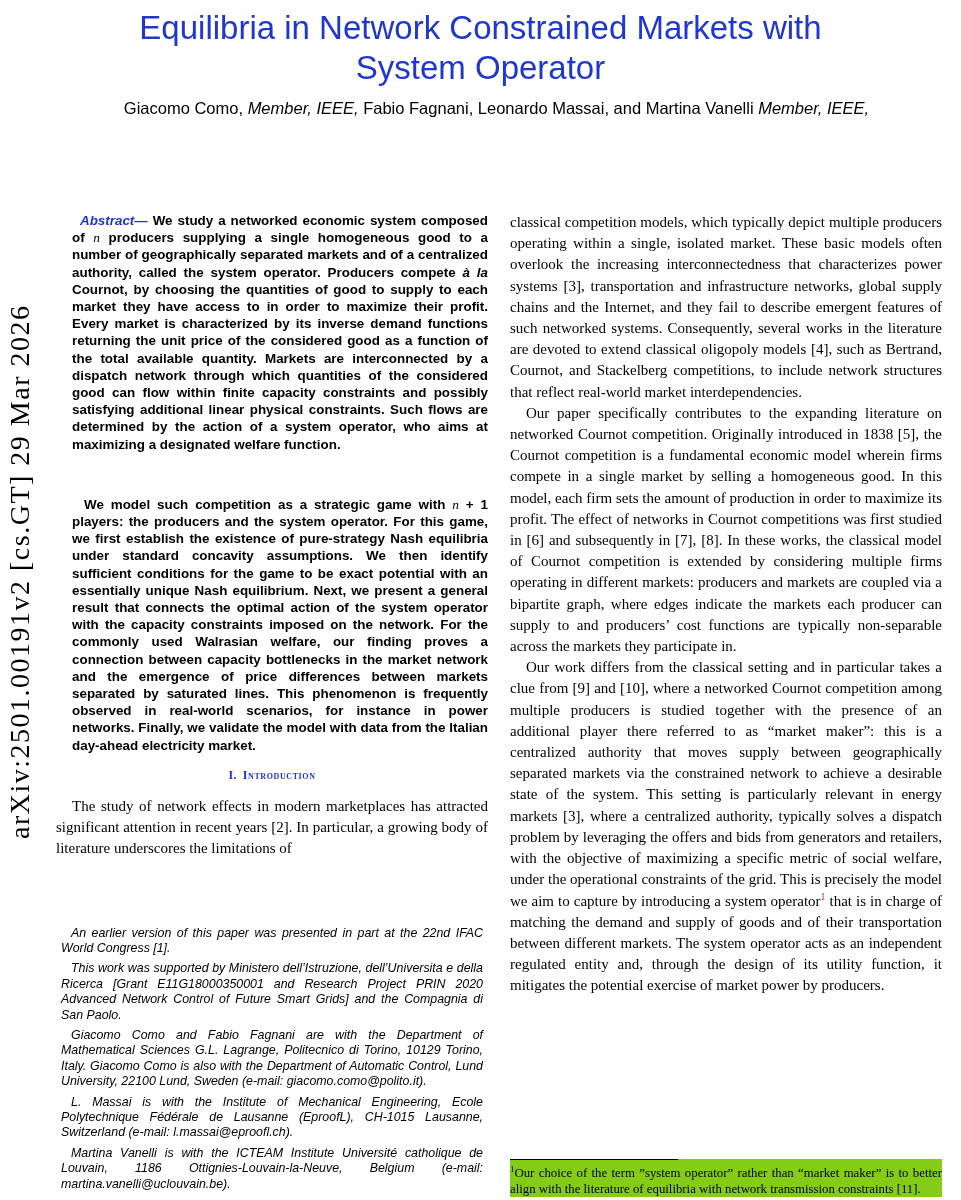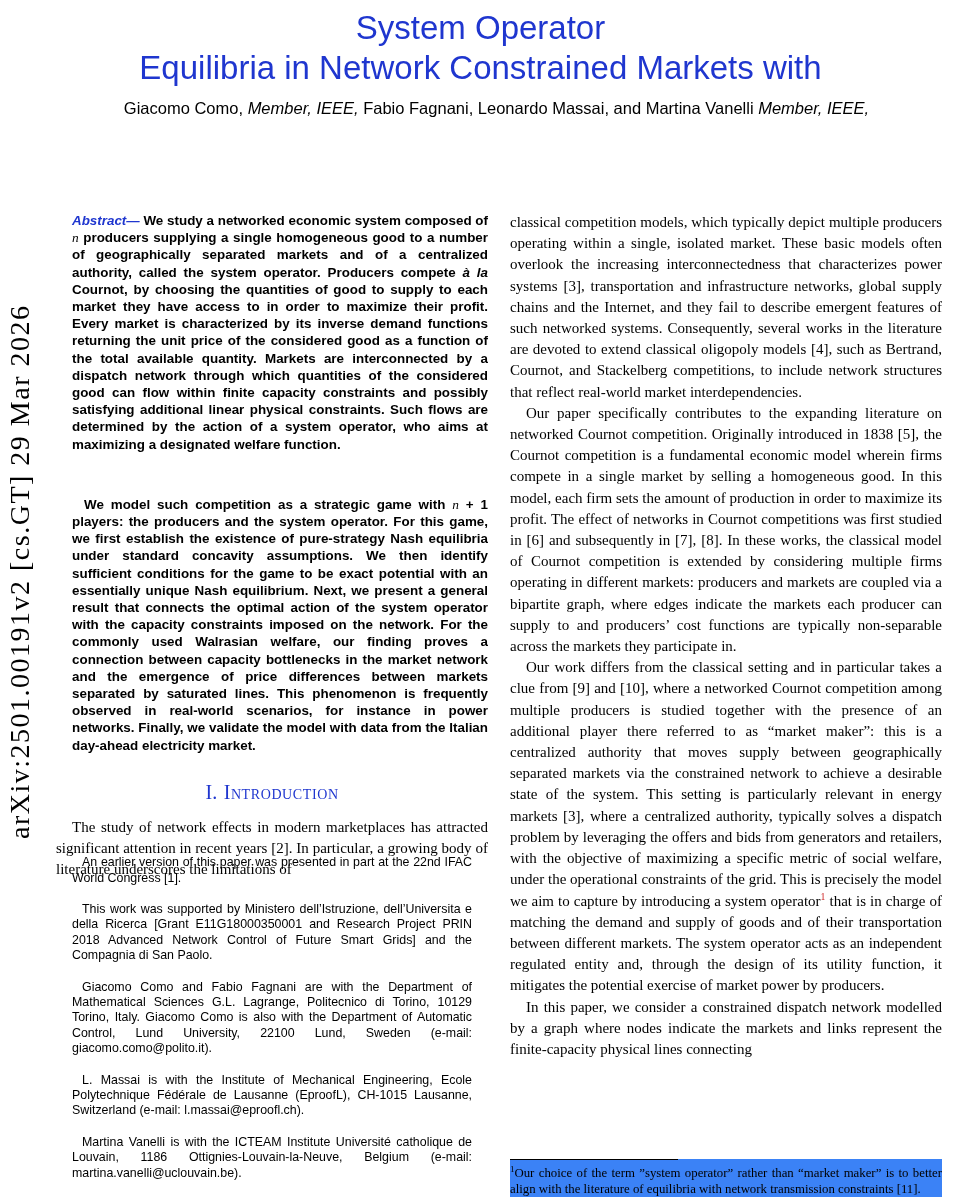--- a/index.html
+++ b/index.html
@@ -41,70 +41,70 @@
   }
   .col{width:432px;position:relative;overflow:hidden;}
 
   
   .abstract{
     font-family:"Liberation Sans", sans-serif;font-weight:bold;
     font-size:13.4px;line-height:17.2px;text-align:justify;
     margin:0 0 0 16px;hyphens:auto;
   }
   .abstract.cont{text-indent:12px;margin-top:43px;}
-  .abslabel{color:var(--blue);font-style:italic;}
+  .abslabel{color:var(--blue);font-style:italic;margin-left:8px;}
   .it{font-style:italic;}
   .math{font-family:"Liberation Serif", serif;font-style:italic;font-weight:normal;}
 
   .index-terms{
     margin:12px 0 0 0;font-size:15px;line-height:20px;text-align:justify;
     text-indent:16px;
   }
   .index-terms .label{font-weight:bold;}
 
   .section-heading{
-    margin:27px 0 13px 0;text-align:center;color:var(--blue);
-    font-size:20px;font-weight:normal;letter-spacing:0.3px;
+    margin:14px 0 13px 0;text-align:center;color:var(--blue);
+    font-size:12px;font-weight:bold;letter-spacing:0.3px;
   }
   .section-heading .sc{font-variant:small-caps;margin-left:6px;letter-spacing:0.6px;}
 
   .bodytext p{
     margin:0;font-size:15px;line-height:21.2px;text-align:justify;
     text-indent:16px;hyphens:auto;
   }
   .bodytext p.noindent{text-indent:0;}
 
   .fnref{color:var(--red);font-size:0.65em;vertical-align:super;line-height:0;}
   .fnmark{font-size:0.7em;vertical-align:super;line-height:0;}
 
   
   .footnotes{
     position:absolute;bottom:1px;left:0;width:100%;
     font-family:"Liberation Sans", sans-serif;
     font-size:12.4px;line-height:15.4px;text-align:justify;hyphens:auto;
   }
-  .footnotes p{margin:16px;text-indent:10px;}
+  .footnotes p{margin:5px;text-indent:10px;font-style:italic;}
 
   
   .footnote-right{
     position:absolute;bottom:1px;left:0;width:100%;
-    font-size:12.8px;line-height:16.2px;text-align:justify;background:#3b82f6;
+    font-size:12.8px;line-height:16.2px;text-align:justify;background:#84cc16;
   }
   .footnote-rule{width:168px;height:0;border-top:1px solid #000;margin:0 0 5px 0;}
 </style>
 </head>
 <body>
 
 <div class="page">
 
   <div class="arxiv-strip">arXiv:2501.00191v2  [cs.GT]  29 Mar 2026</div>
 
   <h1 class="title">
+    <div>Equilibria in Network Constrained Markets with</div>
     <div>System Operator</div>
-    <div>Equilibria in Network Constrained Markets with</div>
   </h1>
 
   <div class="authors"><span>Giacomo Como, </span><span class="it">Member, IEEE,</span><span> Fabio Fagnani, Leonardo Massai, and Martina Vanelli </span><span class="it">Member, IEEE,</span></div>
 
   <div class="columns">
 
     <div class="col">
       <p class="abstract"><span class="abslabel">Abstract—</span><span> We study a networked economic system composed of </span><span class="math">n</span><span> producers supplying a single homogeneous good to a number of geographically separated markets and of a centralized authority, called the system operator. Producers compete </span><span class="it">à la</span><span> Cournot, by choosing the quantities of good to supply to each market they have access to in order to maximize their profit. Every market is characterized by its inverse demand functions returning the unit price of the considered good as a function of the total available quantity. Markets are interconnected by a dispatch network through which quantities of the considered good can flow within finite capacity constraints and possibly satisfying additional linear physical constraints. Such flows are determined by the action of a system operator, who aims at maximizing a designated welfare function.</span></p>
       <p class="abstract cont"><span>We model such competition as a strategic game with </span><span class="math">n</span><span> + 1 players: the producers and the system operator. For this game, we first establish the existence of pure-strategy Nash equilibria under standard concavity assumptions. We then identify sufficient conditions for the game to be exact potential with an essentially unique Nash equilibrium. Next, we present a general result that connects the optimal action of the system operator with the capacity constraints imposed on the network. For the commonly used Walrasian welfare, our finding proves a connection between capacity bottlenecks in the market network and the emergence of price differences between markets separated by saturated lines. This phenomenon is frequently observed in real-world scenarios, for instance in power networks. Finally, we validate the model with data from the Italian day-ahead electricity market.</span></p>
 
@@ -112,33 +112,32 @@
       <h2 class="section-heading">
         <span>I.</span><span class="sc">Introduction</span>
       </h2>
 
       <div class="bodytext">
         <p>The study of network effects in modern marketplaces has attracted significant attention in recent years [2]. In particular, a growing body of literature underscores the limitations of</p>
       </div>
 
       <div class="footnotes">
         <p>An earlier version of this paper was presented in part at the 22nd IFAC World Congress [1].</p>
-        <p>This work was supported by Ministero dell’Istruzione, dell’Universita e della Ricerca [Grant E11G18000350001 and Research Project PRIN 2018 Advanced Network Control of Future Smart Grids] and the Compagnia di San Paolo.</p>
+        <p>This work was supported by Ministero dell’Istruzione, dell’Universita e della Ricerca [Grant E11G18000350001 and Research Project PRIN 2020 Advanced Network Control of Future Smart Grids] and the Compagnia di San Paolo.</p>
         <p>Giacomo Como and Fabio Fagnani are with the Department of Mathematical Sciences G.L. Lagrange, Politecnico di Torino, 10129 Torino, Italy. Giacomo Como is also with the Department of Automatic Control, Lund University, 22100 Lund, Sweden (e-mail: giacomo.como@polito.it).</p>
         <p>L. Massai is with the Institute of Mechanical Engineering, Ecole Polytechnique Fédérale de Lausanne (EproofL), CH-1015 Lausanne, Switzerland (e-mail: l.massai@eproofl.ch).</p>
         <p>Martina Vanelli is with the ICTEAM Institute Université catholique de Louvain, 1186 Ottignies-Louvain-la-Neuve, Belgium (e-mail: martina.vanelli@uclouvain.be).</p>
       </div>
     </div>
 
     <div class="col">
       <div class="bodytext">
         <p class="noindent">classical competition models, which typically depict multiple producers operating within a single, isolated market. These basic models often overlook the increasing interconnectedness that characterizes power systems [3], transportation and infrastructure networks, global supply chains and the Internet, and they fail to describe emergent features of such networked systems. Consequently, several works in the literature are devoted to extend classical oligopoly models [4], such as Bertrand, Cournot, and Stackelberg competitions, to include network structures that reflect real-world market interdependencies.</p>
         <p>Our paper specifically contributes to the expanding literature on networked Cournot competition. Originally introduced in 1838 [5], the Cournot competition is a fundamental economic model wherein firms compete in a single market by selling a homogeneous good. In this model, each firm sets the amount of production in order to maximize its profit. The effect of networks in Cournot competitions was first studied in [6] and subsequently in [7], [8]. In these works, the classical model of Cournot competition is extended by considering multiple firms operating in different markets: producers and markets are coupled via a bipartite graph, where edges indicate the markets each producer can supply to and producers’ cost functions are typically non-separable across the markets they participate in.</p>
         <p><span>Our work differs from the classical setting and in particular takes a clue from [9] and [10], where a networked Cournot competition among multiple producers is studied together with the presence of an additional player there referred to as “market maker”: this is a centralized authority that moves supply between geographically separated markets via the constrained network to achieve a desirable state of the system. This setting is particularly relevant in energy markets [3], where a centralized authority, typically solves a dispatch problem by leveraging the offers and bids from generators and retailers, with the objective of maximizing a specific metric of social welfare, under the operational constraints of the grid. This is precisely the model we aim to capture by introducing a system operator</span><span class="fnref">1</span><span> that is in charge of matching the demand and supply of goods and of their transportation between different markets. The system operator acts as an independent regulated entity and, through the design of its utility function, it mitigates the potential exercise of market power by producers.</span></p>
-        <p>In this paper, we consider a constrained dispatch network modelled by a graph where nodes indicate the markets and links represent the finite-capacity physical lines connecting</p>
       </div>
 
       <div class="footnote-right">
         <div class="footnote-rule"></div>
         <div><span class="fnmark">1</span><span>Our choice of the term ”system operator” rather than “market maker” is to better align with the literature of equilibria with network transmission constraints [11].</span></div>
       </div>
     </div>
 
   </div>
 </div>

